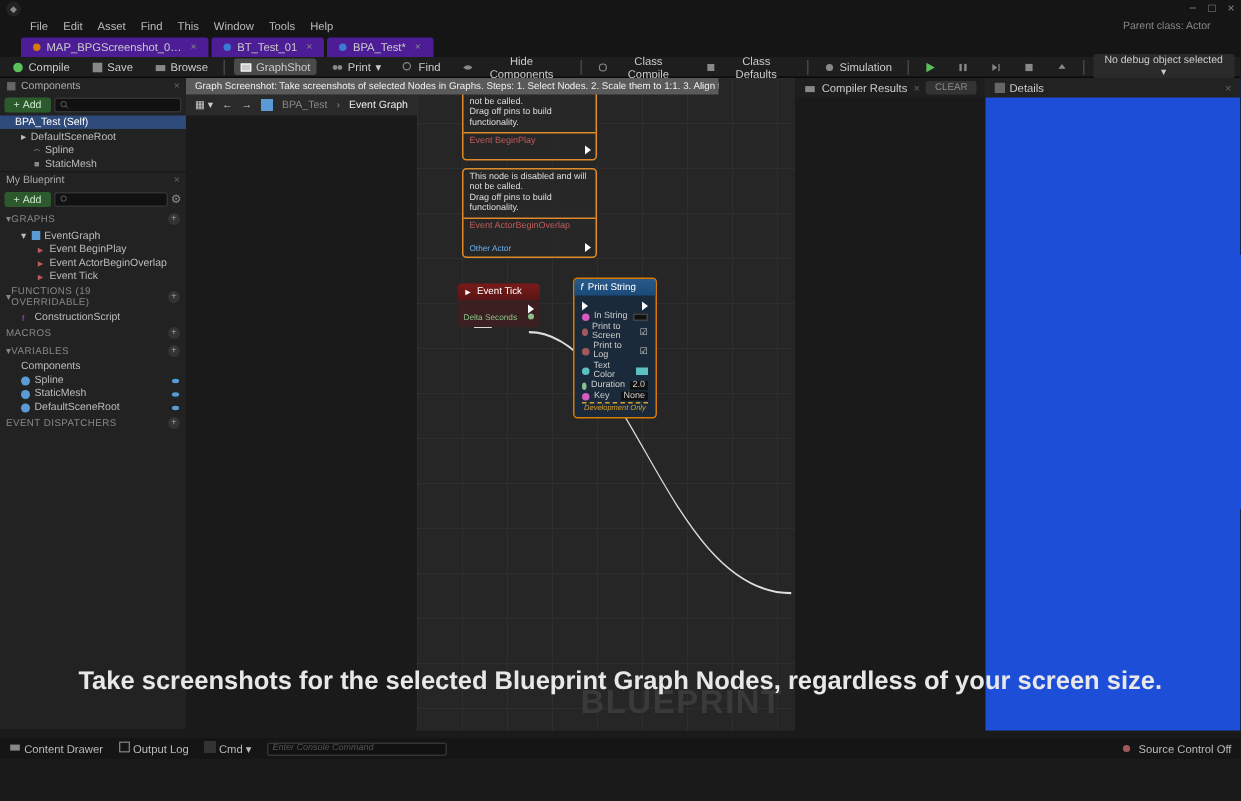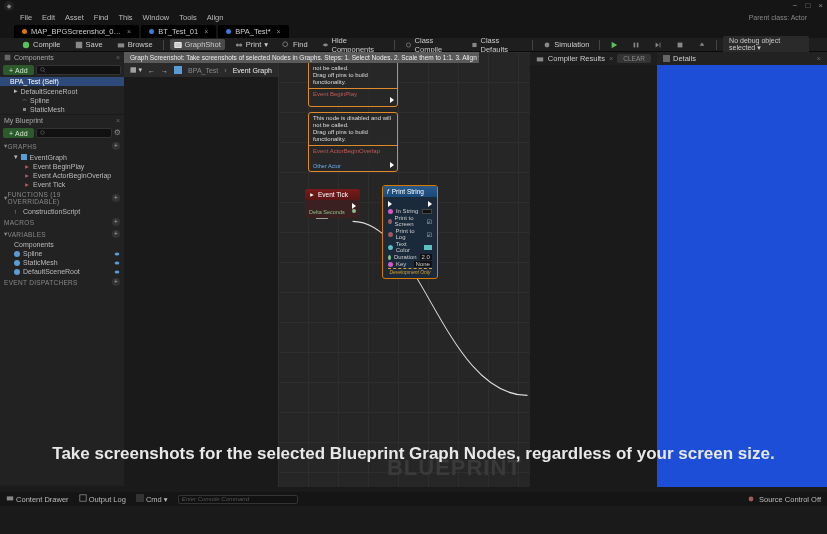--- a/index.html
+++ b/index.html
@@ -4,26 +4,26 @@
 <style>
 * { margin: 0; padding: 0; box-sizing: border-box; font-family: -apple-system, "Segoe UI", sans-serif; }
 body { width: 827px; height: 534px; background: #1a1a1a; color: #c0c0c0; font-size: 8px; overflow: hidden; position: relative; }
 .titlebar { height: 11px; background: #151515; display: flex; align-items: center; padding: 0 4px; }
 .titlebar .logo { width: 10px; height: 10px; background: #222; border-radius: 50%; margin-right: 6px; display:flex;align-items:center;justify-content:center;font-size:6px;color:#888;}
 .winbtns { margin-left: auto; display: flex; gap: 8px; color: #888; font-size: 8px; }
 .menubar { height: 13px; background: #151515; display: flex; align-items: center; gap: 10px; padding: 0 20px; font-size: 7.5px; color: #bbb; }
 .menubar .spacer { flex: 1; }
 .menubar .right { font-size: 7px; color: #888; }
 .tabbar { height: 14px; background: #151515; display: flex; align-items: flex-end; padding-left: 14px; gap: 2px; }
-.tab { background: #000000; padding: 2px 8px; font-size: 7.5px; color: #ccc; display: flex; align-items: center; gap: 4px; border-top-left-radius: 2px; border-top-right-radius: 2px; }
-.tab.active { background: #000000; }
+.tab { background: #4c1d95; padding: 2px 8px; font-size: 7.5px; color: #ccc; display: flex; align-items: center; gap: 4px; border-top-left-radius: 2px; border-top-right-radius: 2px; }
+.tab.active { background: #4c1d95; }
 .tab .dot { width: 5px; height: 5px; border-radius: 50%; background: #d97a00; }
 .tab .dot.blue { background: #3a7bd5; }
 .tab .x { color: #888; font-size: 7px; margin-left: 2px; }
-.toolbar { height: 14px; background: #1e1e1e; display: flex; align-items: center; gap: 6px; padding: 0 18px; font-size: 7.5px; color: #ccc; border-bottom: 1px solid #0a0a0a; }
+.toolbar { height: 14px; background: #1e1e1e; display: flex; align-items: center; gap: 6px; padding: 0 4px; font-size: 7.5px; color: #ccc; border-bottom: 1px solid #0a0a0a; text-align: center; }
 .tbtn { display: flex; align-items: center; gap: 3px; padding: 1px 4px; }
 .tbtn .i { width: 8px; height: 8px; display: inline-block; }
 .hl { background: #4a4a4a; border-radius: 2px; }
 .play { color: #5ac05a; }
 .sep { width: 1px; height: 10px; background: #444; }
 .dbgsel { background: #2a2a2a; padding: 1px 6px; border-radius: 2px; font-size: 7px; }
 .body { display: flex; height: 435px; }
 .leftcol { width: 124px; background: #1a1a1a; display: flex; flex-direction: column; }
 .dpanel { background: #222; margin-bottom: 1px; }
 .dpanel .hdr { font-size: 7px; padding: 2px 4px; color: #aaa; display:flex;align-items:center;gap:3px;}
@@ -89,21 +89,21 @@
 </div>
 
 <div class="menubar">
   <span>File</span>
   <span>Edit</span>
   <span>Asset</span>
   <span>Find</span>
   <span>This</span>
   <span>Window</span>
   <span>Tools</span>
-  <span>Align</span>
+  <span>Help</span>
   <span class="spacer"></span>
   <span class="right">Parent class:  Actor</span>
 </div>
 
 <div class="tabbar">
   <div class="tab">
       <span class="dot"></span>
       <span>MAP_BPGScreenshot_0…</span>
       <span class="x">×</span>
     </div>

